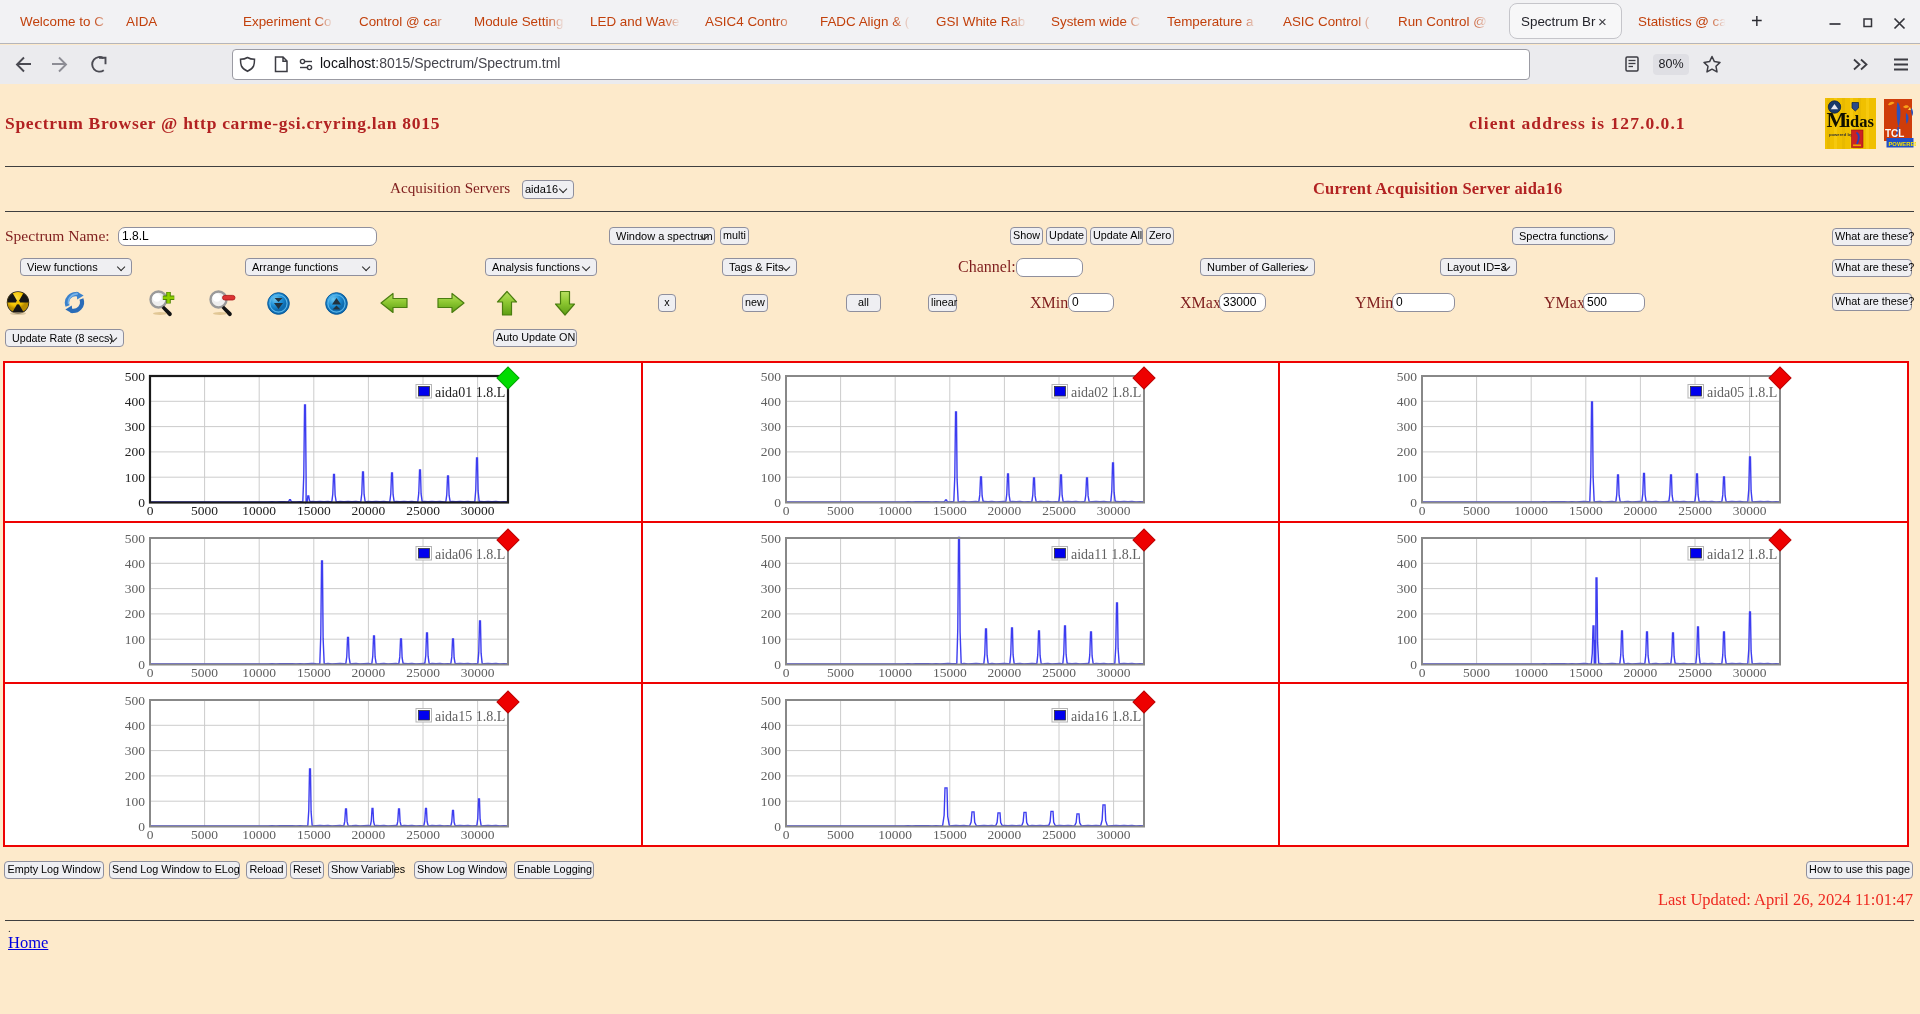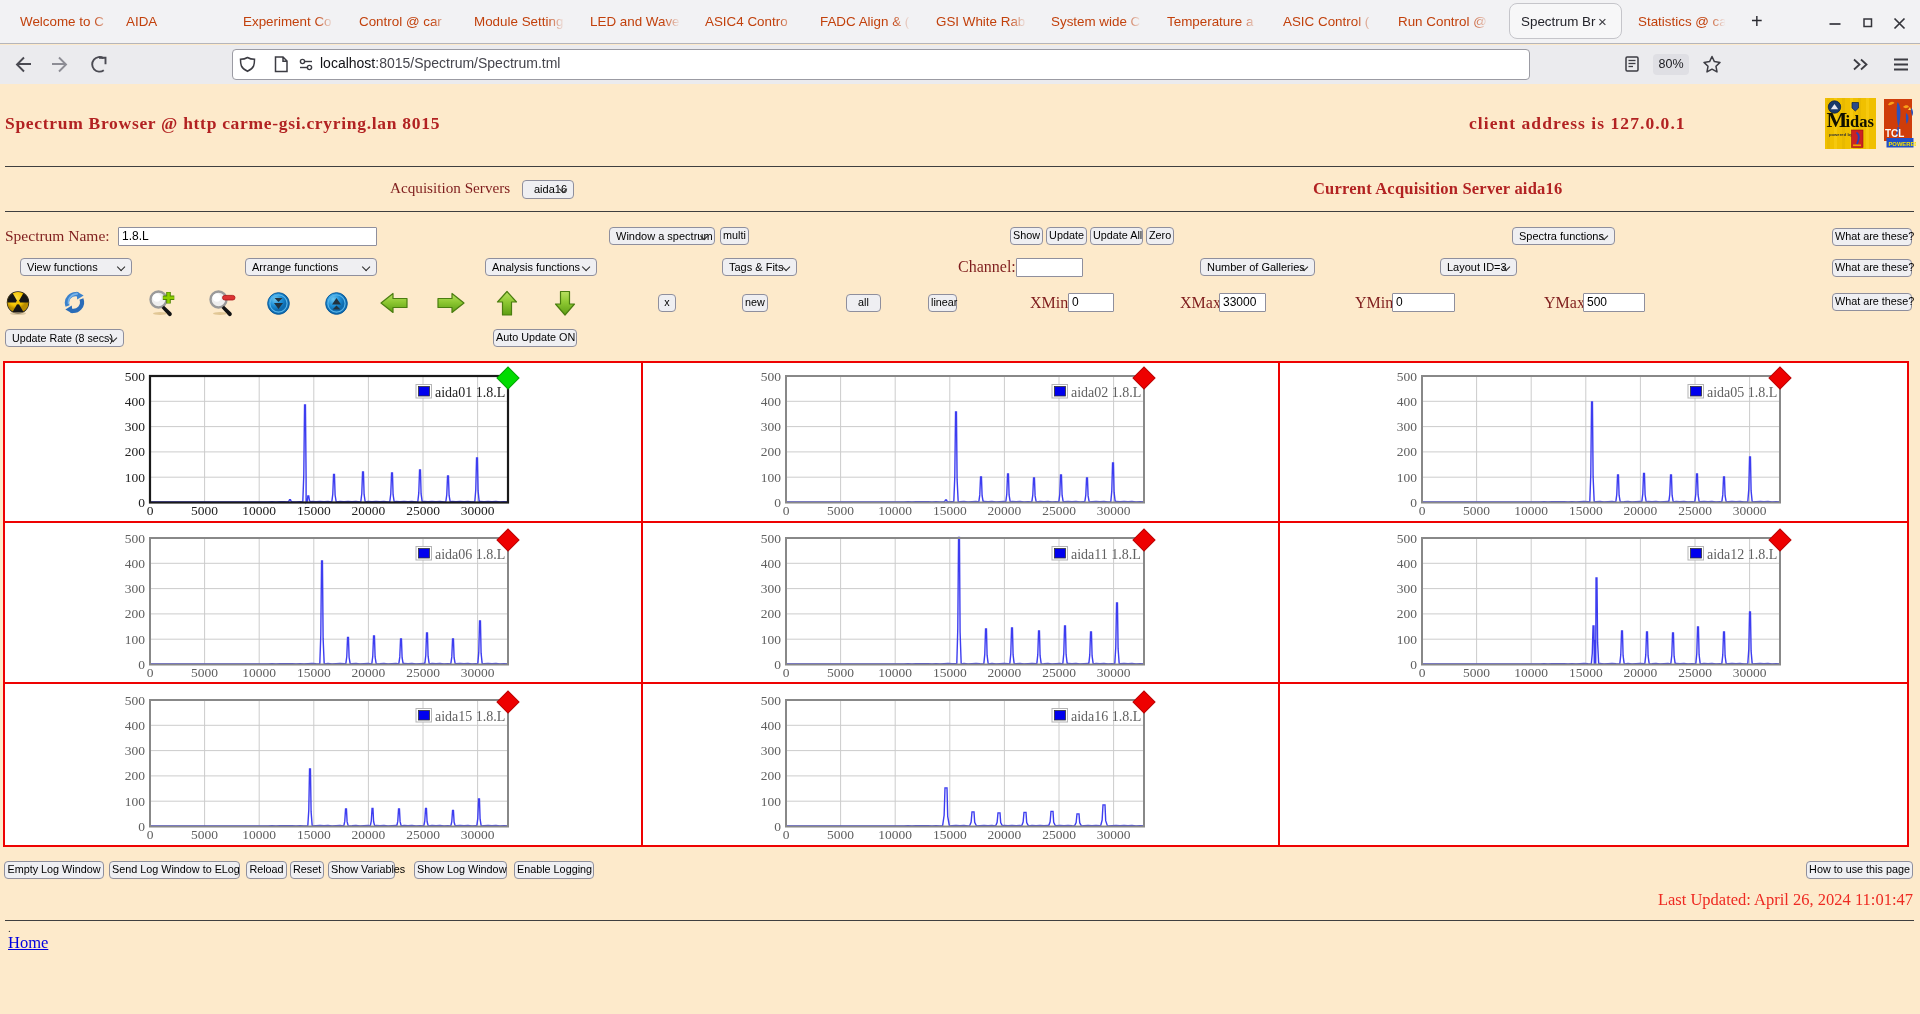--- a/index.html
+++ b/index.html
@@ -4,21 +4,21 @@
 * { margin:0; padding:0; box-sizing:border-box; }
 html,body { width:1920px; height:1014px; overflow:hidden; background:#fdeacb; font-family:'Liberation Sans', sans-serif; }
 .abs { position:absolute; }
 .btn { position:absolute; background:#efeff2; border:1.2px solid #8f8f9d; border-radius:4px;
        font:10.8px 'Liberation Sans', sans-serif; color:#000; text-align:center; height:18px; line-height:15.5px; padding:0 2px; white-space:nowrap; }
 .sel { position:absolute; background:#efeff2; border:1.2px solid #8f8f9d; border-radius:4px;
        font:11px 'Liberation Sans', sans-serif; color:#000; height:18px; line-height:16px; padding:0 16px 0 6px; white-space:nowrap; }
 .sel:after { content:''; position:absolute; right:6.5px; top:5.2px; width:5.2px; height:5.2px;
    border-right:1.4px solid #2a2a2a; border-bottom:1.4px solid #2a2a2a; transform:rotate(45deg); }
 .inp { position:absolute; background:#fff; border:1.2px solid #8f8f9d;
-      font:12px 'Liberation Sans', sans-serif; color:#000; padding:0 3px; line-height:17px; height:19px; border-radius:1px; }
+      font:12px 'Liberation Sans', sans-serif; color:#000; padding:0 3px; line-height:17px; height:19px; border-radius:7px; }
 .rlab { position:absolute; font:16px 'Liberation Serif', serif; color:#7f1d1d; white-space:nowrap; }
 .tabt { position:absolute; font:13.4px 'Liberation Sans', sans-serif; color:#c2410c; white-space:nowrap; overflow:hidden; height:17px; }
 .tabt i { position:absolute; right:0; top:0; width:22px; height:17px; font-style:normal;
     background:linear-gradient(to right, rgba(242,242,244,0), #f2f2f4 80%); }
 .hr { position:absolute; left:5px; width:1909px; height:0; border-top:1.6px solid #3f3f3f; }
 
 </style></head><body>
 <div class="abs" style="left:0;top:0;width:1920px;height:43.5px;background:#f2f2f4;border-bottom:1px solid #b5b5ba"></div>
 <div class="abs" style="left:0;top:44.5px;width:1920px;height:39.5px;background:#ebebee"></div>
 <div class="tabt" style="left:20px;top:14px;width:95px">Welcome to C<i></i></div>
@@ -102,21 +102,21 @@
     <path d="M13.5 4 C17.5 8 17 19 14.5 29 C12.8 24 12 11 13.5 4 Z" fill="#2a52be"></path>
     <path d="M14.5 29 C14 33.5 13 36.5 12 39" stroke="#2a52be" stroke-width="1.8" fill="none"></path>
     <path d="M22 15 C25.5 17.5 25 23 22.5 26 C21.8 22 21.8 18 22 15 Z" fill="#2a52be"></path>
     <path d="M27 10 C29.5 12 29.5 16 28 18 C27.2 15 27 12 27 10 Z" fill="#2a52be"></path>
     <text x="1" y="38.5" font-family="Liberation Sans" font-weight="bold" font-size="10" fill="#f8f8f8">TCL</text>
     <rect x="2.5" y="40" width="27" height="9.5" fill="#2050c8"></rect>
     <text x="4.5" y="47.5" font-family="Liberation Sans" font-weight="bold" font-size="5.8" fill="#f8e000">POWERED</text>
   </svg>
 <div class="hr" style="top:166px"></div>
 <div class="rlab" style="left:390px;top:179px;font-size:15.2px">Acquisition Servers</div>
-<div class="sel" style="left:522px;top:180px;width:52px;height:19px;font-size:11px;line-height:17px;padding-left:11px">aida16</div>
+<div class="sel" style="left:522px;top:180px;width:52px;height:19px;font-size:11px;line-height:17px;padding-left:2px">aida16</div>
 <div class="abs" style="left:1313px;top:179px;font:bold 16.5px 'Liberation Serif', serif;letter-spacing:0.2px;color:#b22222">Current Acquisition Server aida16</div>
 <div class="hr" style="top:211px"></div>
 <div class="rlab" style="left:5px;top:227px;font-size:15.5px">Spectrum Name:</div>
 <div class="inp" style="left:118px;top:227px;width:259px">1.8.L</div>
 <div class="sel" style="left:609px;top:227px;width:106px">Window a spectrum</div>
 <div class="btn" style="left:720px;top:227px;width:29px">multi</div>
 <div class="btn" style="left:1010px;top:227px;width:33px">Show</div>
 <div class="btn" style="left:1046px;top:227px;width:41px">Update</div>
 <div class="btn" style="left:1090px;top:227px;width:53px">Update All</div>
 <div class="btn" style="left:1146px;top:227px;width:28px">Zero</div>

